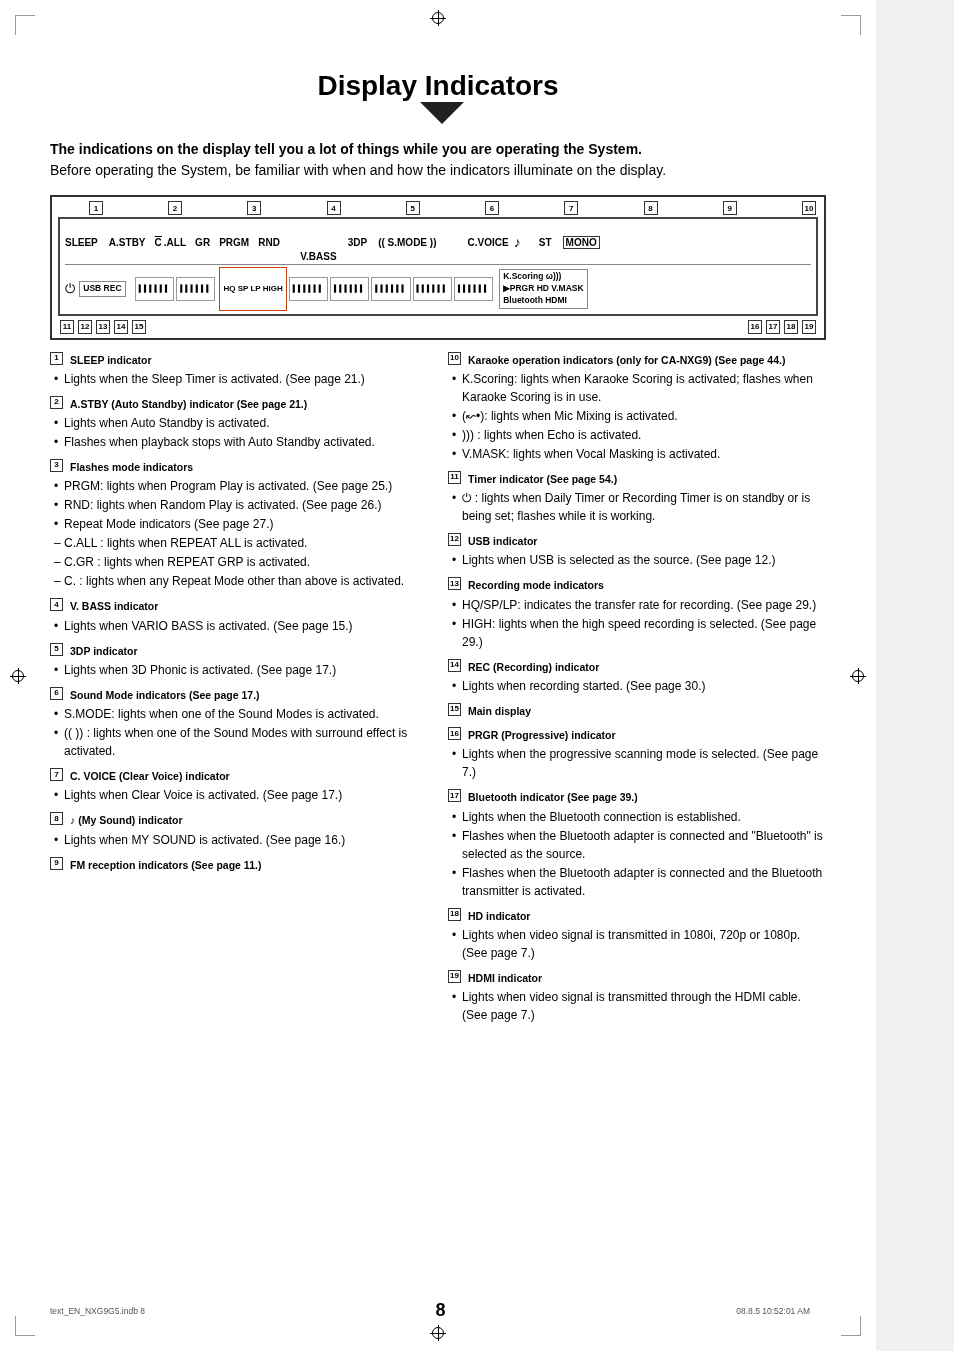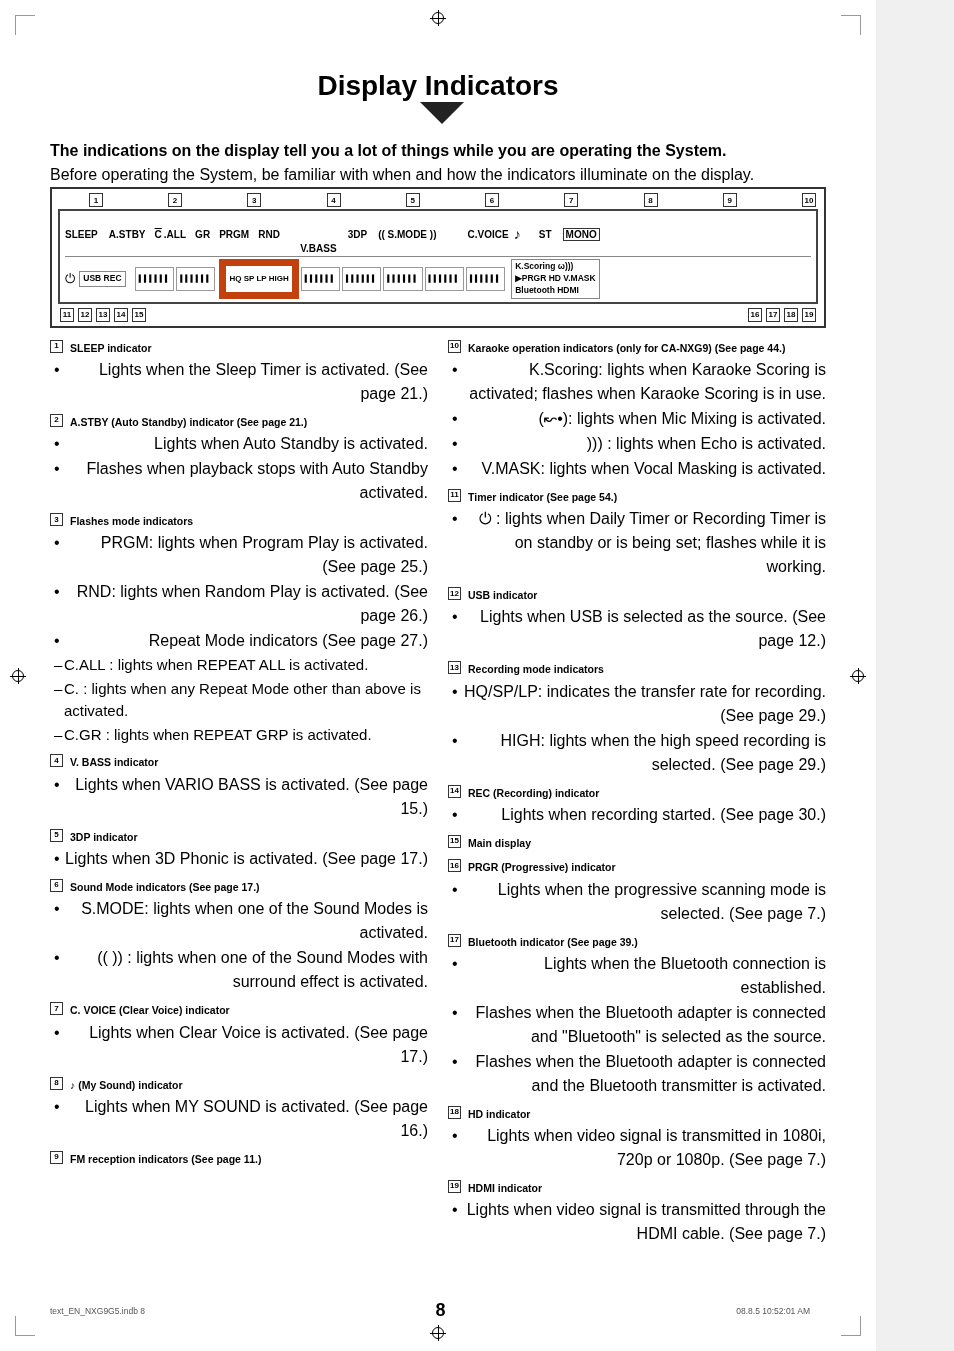--- a/index.html
+++ b/index.html
@@ -87,21 +87,22 @@
       width: 0;
       height: 0;
       border-left: 22px solid transparent;
       border-right: 22px solid transparent;
       border-top: 22px solid #222;
       vertical-align: middle;
       margin-left: 8px;
     }
 
     .intro-text {
-      font-size: 16px;
+      font-size: 14px;
+      margin-bottom: 14px;
       line-height: 1.5;
     }
     .intro-text strong {
       font-weight: bold;
     }
 
     
     .num-box {
       display: inline-flex;
       align-items: center;
@@ -140,37 +141,36 @@
       align-items: flex-start;
       gap: 4px;
       margin-bottom: 2px;
     }
     .bullet-list {
       list-style: none;
       padding-left: 14px;
     }
     .bullet-list li {
       position: relative;
-      font-size: 16px;
+      font-size: 12px;
       margin-bottom: 1px;
       line-height: 1.5;
-      text-align: right;
     }
     .bullet-list li::before {
       content: '•';
       position: absolute;
       left: -10px;
     }
     .sub-list {
       list-style: none;
       padding-left: 14px;
     }
     .sub-list li {
       position: relative;
-      font-size: 15px;
+      font-size: 12px;
       margin-bottom: 1px;
       line-height: 1.5;
     }
     .sub-list li::before {
       content: '–';
       position: absolute;
       left: -10px;
     }
 
     
@@ -359,21 +359,21 @@
         <span style="font-size:13px; margin-right:2px;">⏻</span>
 
         <div style="border:1px solid #888; padding: 0 3px; font-size:8.5px; font-weight:bold; line-height:1.6;">
           <div>USB REC</div>
         </div>
 
         <span>&nbsp;&nbsp;</span>
         <span class="seg-block-tall" style="font-size:7px; letter-spacing:1px;">▌▌▌▌▌▌</span>
         <span class="seg-block-tall" style="font-size:7px; letter-spacing:1px;">▌▌▌▌▌▌</span>
 
-        <div style="border:7px solid #c2410c; padding: 8px 3px; font-size:8px; font-weight:bold; line-height:1.2; margin-left:2px;">
+        <div style="border:1px solid #c2410c; padding: 16px 3px; font-size:8px; font-weight:bold; line-height:1.2; margin-left:2px;">
           <div>HQ SP LP HIGH</div>
         </div>
 
         <span class="seg-block-tall" style="font-size:7px; letter-spacing:1px;">▌▌▌▌▌▌</span>
         <span class="seg-block-tall" style="font-size:7px; letter-spacing:1px;">▌▌▌▌▌▌</span>
         <span class="seg-block-tall" style="font-size:7px; letter-spacing:1px;">▌▌▌▌▌▌</span>
         <span class="seg-block-tall" style="font-size:7px; letter-spacing:1px;">▌▌▌▌▌▌</span>
         <span class="seg-block-tall" style="font-size:7px; letter-spacing:1px;">▌▌▌▌▌▌</span>
 
         <span style="margin-left:4px;">
@@ -430,22 +430,22 @@
             <span class="section-num">3</span>
             <span>Flashes mode indicators</span>
           </div>
           <ul class="bullet-list">
             <li>PRGM: lights when Program Play is activated. (See page 25.)</li>
             <li>RND: lights when Random Play is activated. (See page 26.)</li>
             <li>Repeat Mode indicators (See page 27.)</li>
           </ul>
           <ul class="sub-list">
             <li>C.ALL : lights when REPEAT ALL is activated.</li>
+            <li>C.GR : lights when REPEAT GRP is activated.</li>
             <li>C. : lights when any Repeat Mode other than above is activated.</li>
-            <li>C.GR : lights when REPEAT GRP is activated.</li>
           </ul>
         </div>
         <div class="indicator-entry">
           <div class="indicator-title">
             <span class="section-num">4</span>
             <span>V. BASS indicator</span>
           </div>
           <ul class="bullet-list">
             <li>Lights when VARIO BASS is activated. (See page 15.)</li>
           </ul>

